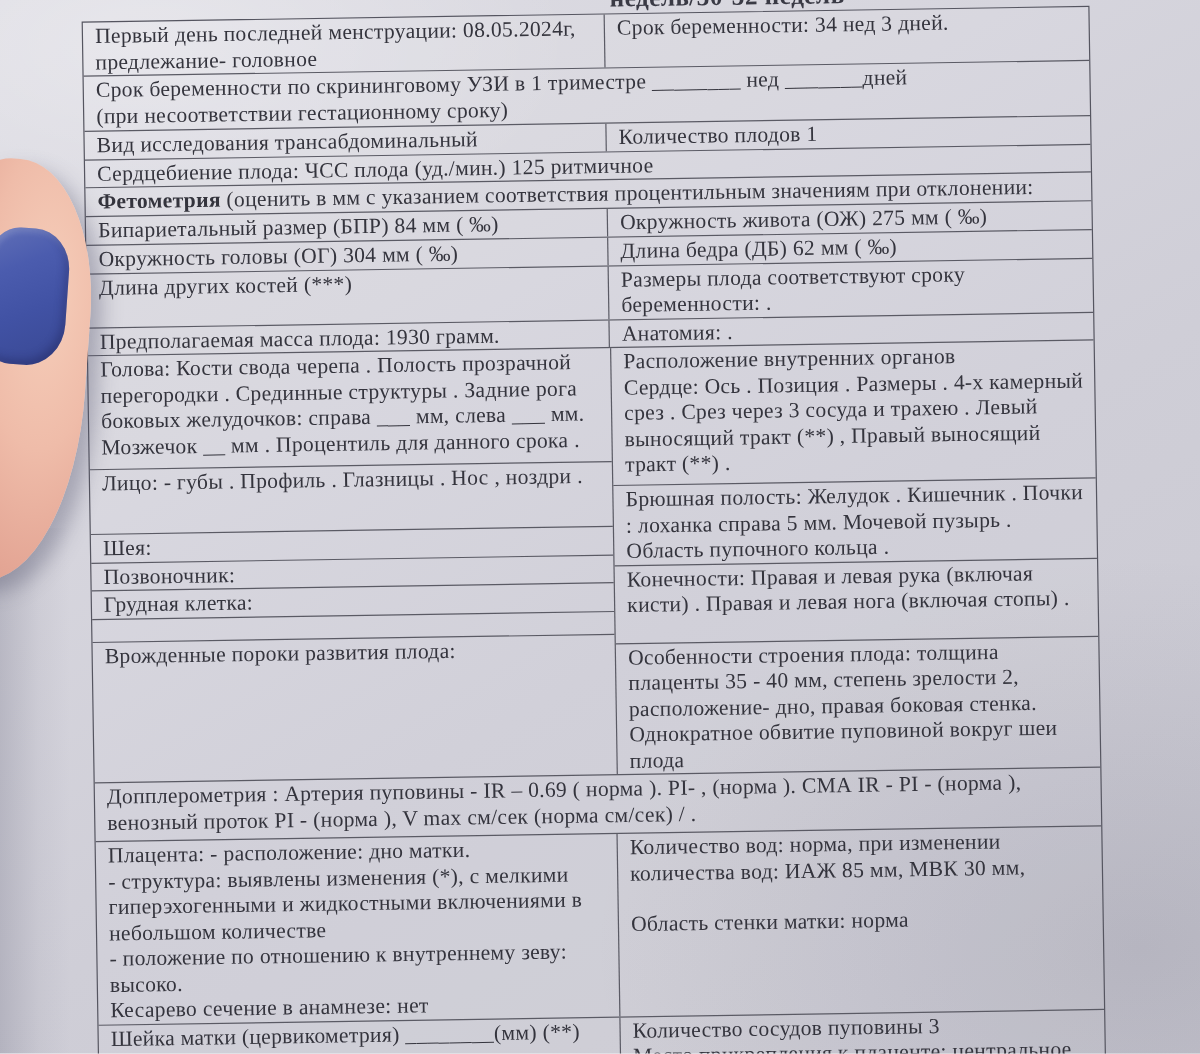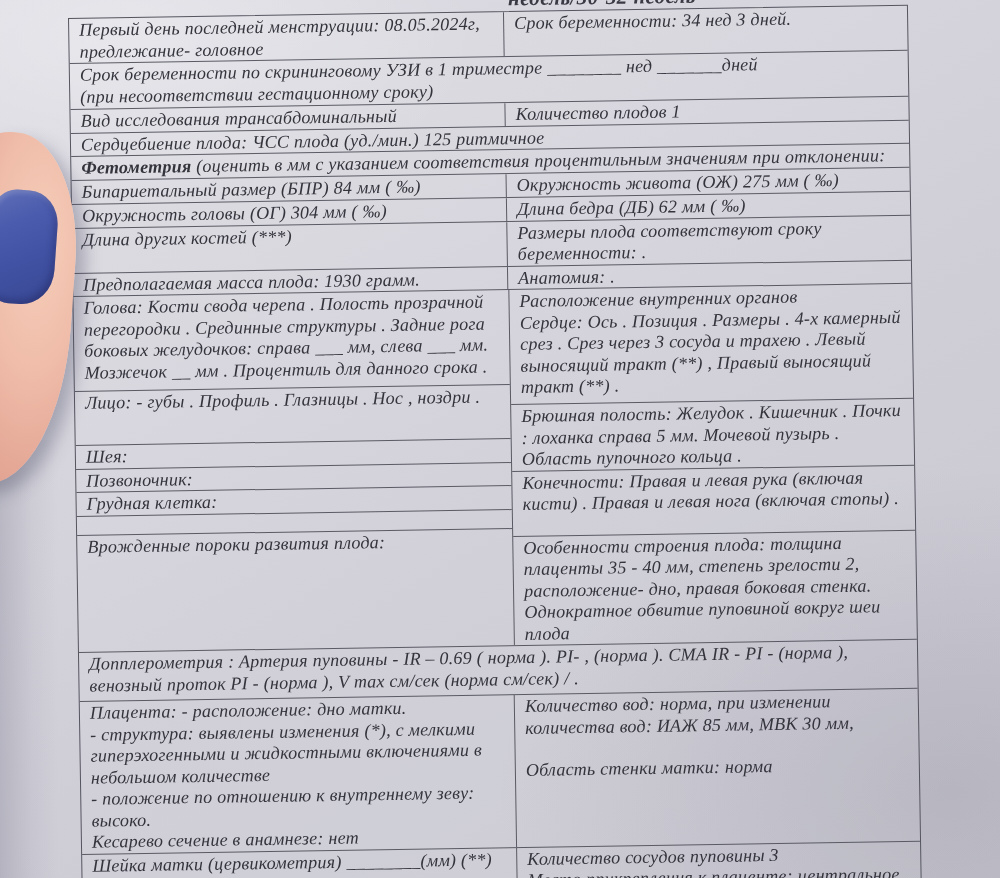--- a/index.html
+++ b/index.html
@@ -5,21 +5,21 @@
   html,body{margin:0;padding:0;}
   body{width:1000px;height:878px;overflow:hidden;}
   .photo{
     position:relative;width:1000px;height:878px;overflow:hidden;
     background:
       radial-gradient(ellipse 600px 300px at 12% 4%, rgba(255,255,255,.30), rgba(255,255,255,0) 60%),
       radial-gradient(ellipse 700px 500px at 95% 90%, rgba(90,90,110,.18), rgba(90,90,110,0) 65%),
       linear-gradient(150deg,#dedde4 0%,#d7d6de 30%,#cfced7 58%,#c9c8d1 100%);
     font-family:"Liberation Serif","DejaVu Serif",serif;
     color:#34343d;
-    font-size:18px;line-height:21.5px;letter-spacing:.25px;font-style:italic;
+    font-size:18px;line-height:21.5px;letter-spacing:.25px;
   }
   
   .paper-edge{position:absolute;left:0;top:440px;width:58px;height:438px;
     background:linear-gradient(to right, rgba(110,110,130,.28), rgba(110,110,130,.08) 55%, rgba(110,110,130,0));}
   
   .title-frag{position:absolute;left:508px;top:-13px;font-weight:bold;font-size:21px;color:#3a3a45;
     transform:rotate(-0.8deg);letter-spacing:.4px;}
   
   .sheet{position:absolute;left:68px;top:18px;width:840px;transform:rotate(-0.9deg);transform-origin:0 0;}
   .tbl{border:1.4px solid #555560;background:rgba(255,255,255,.06);}

